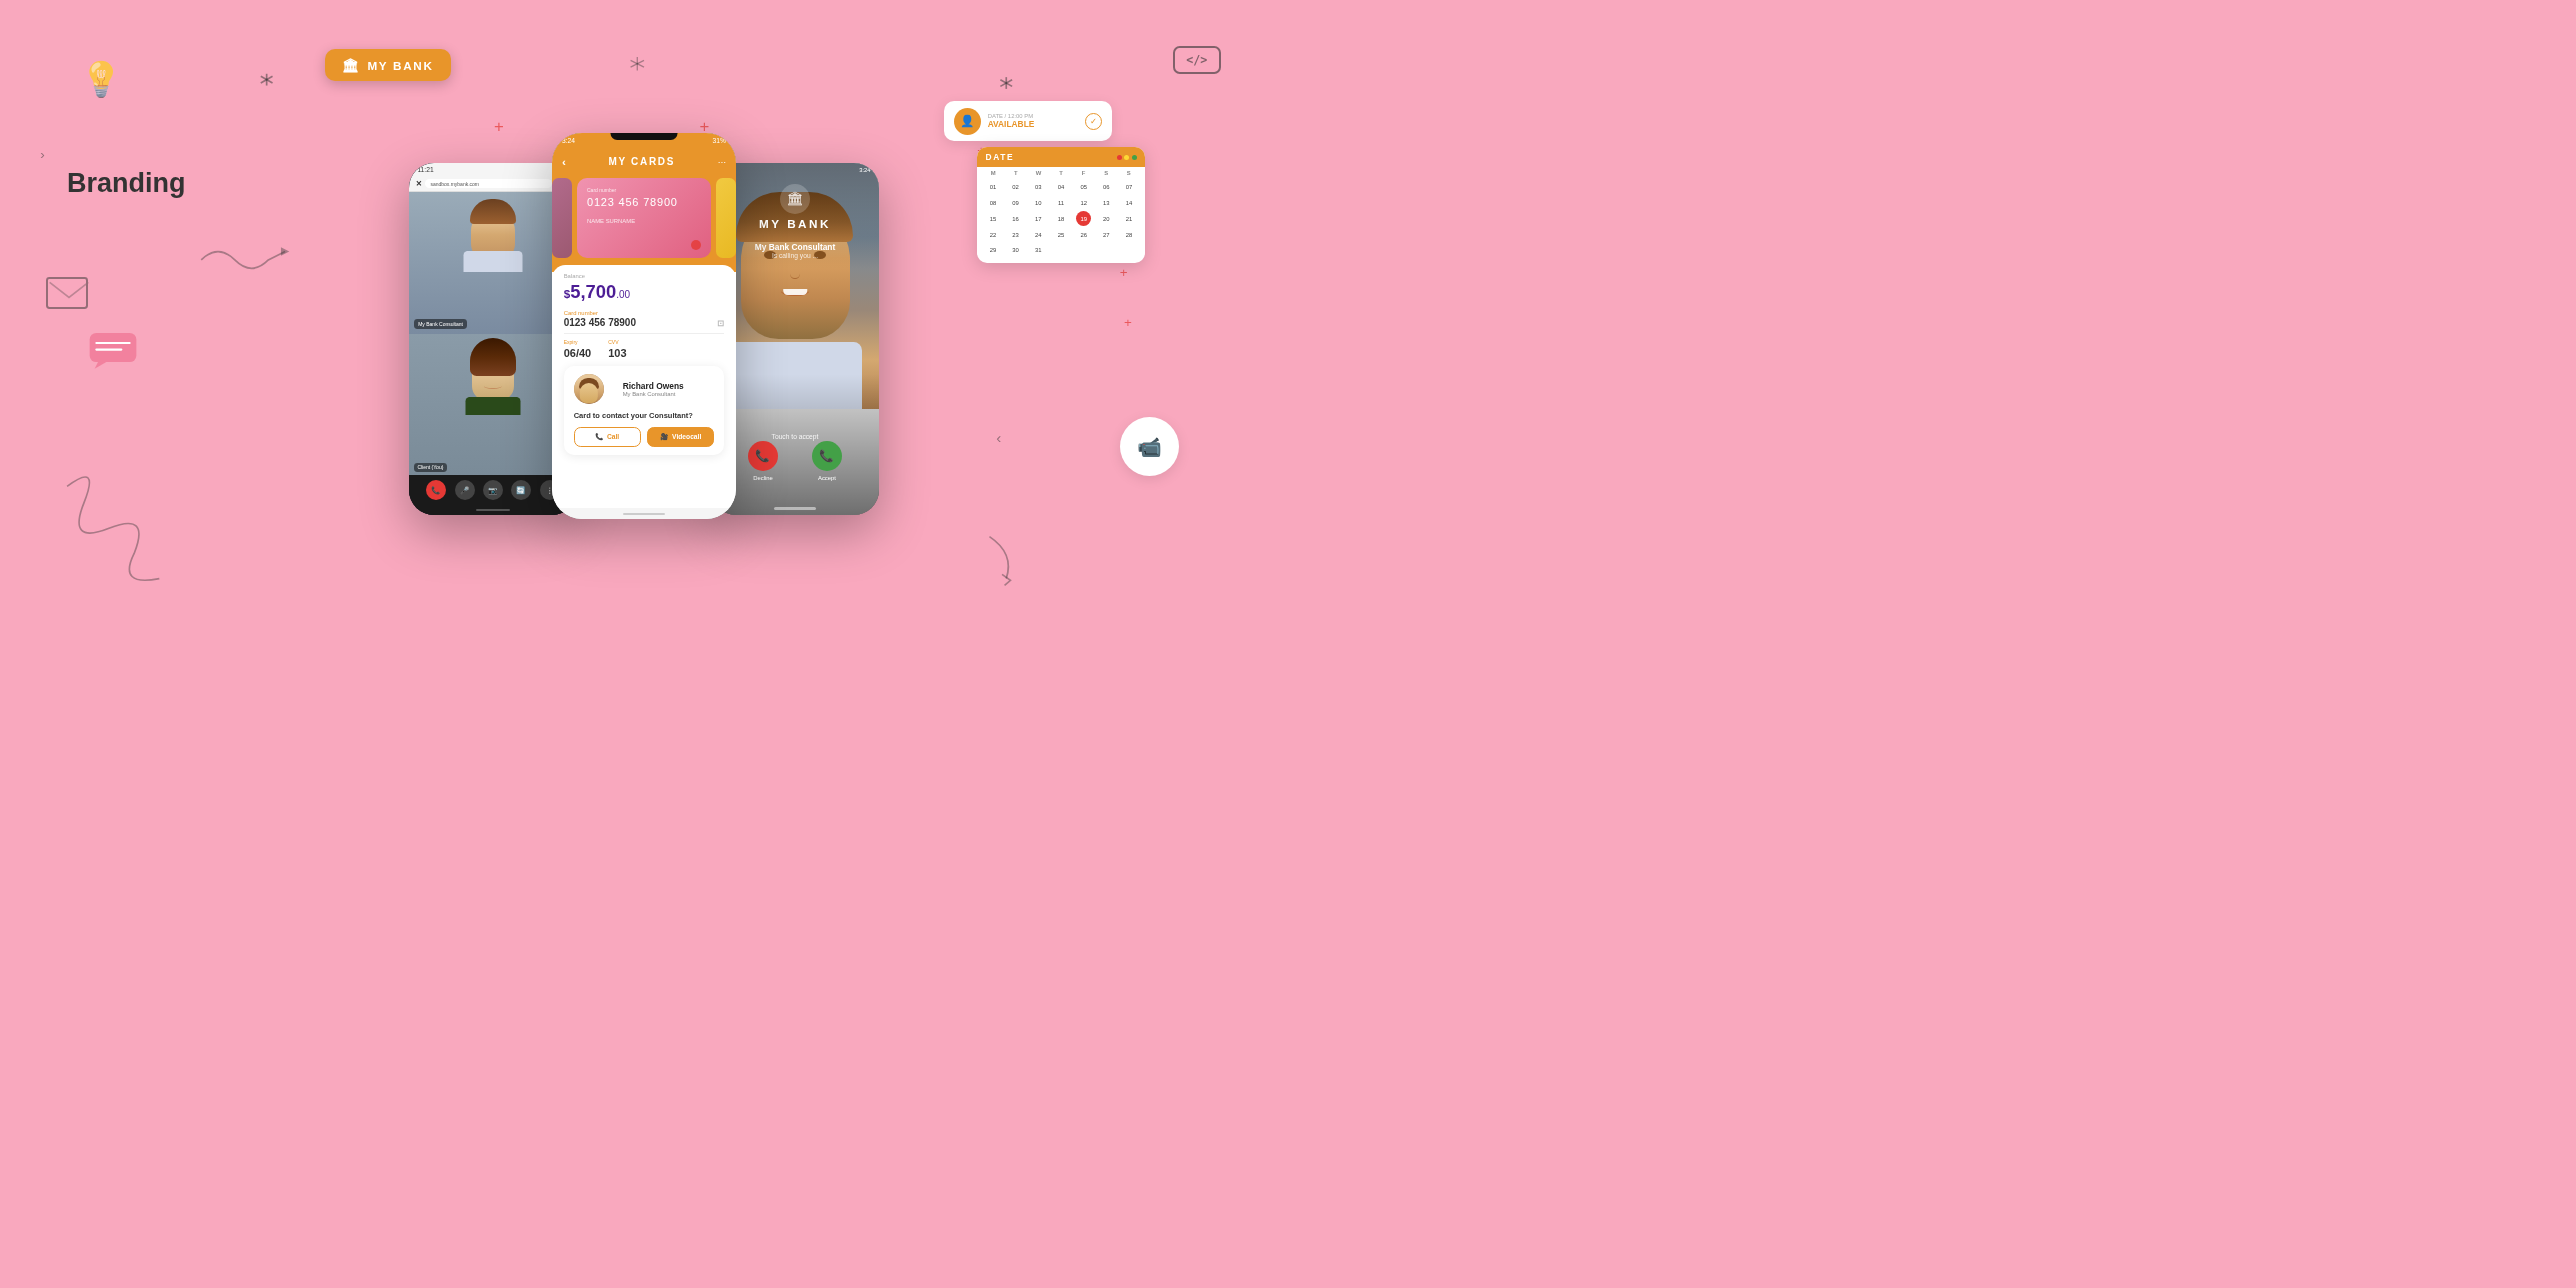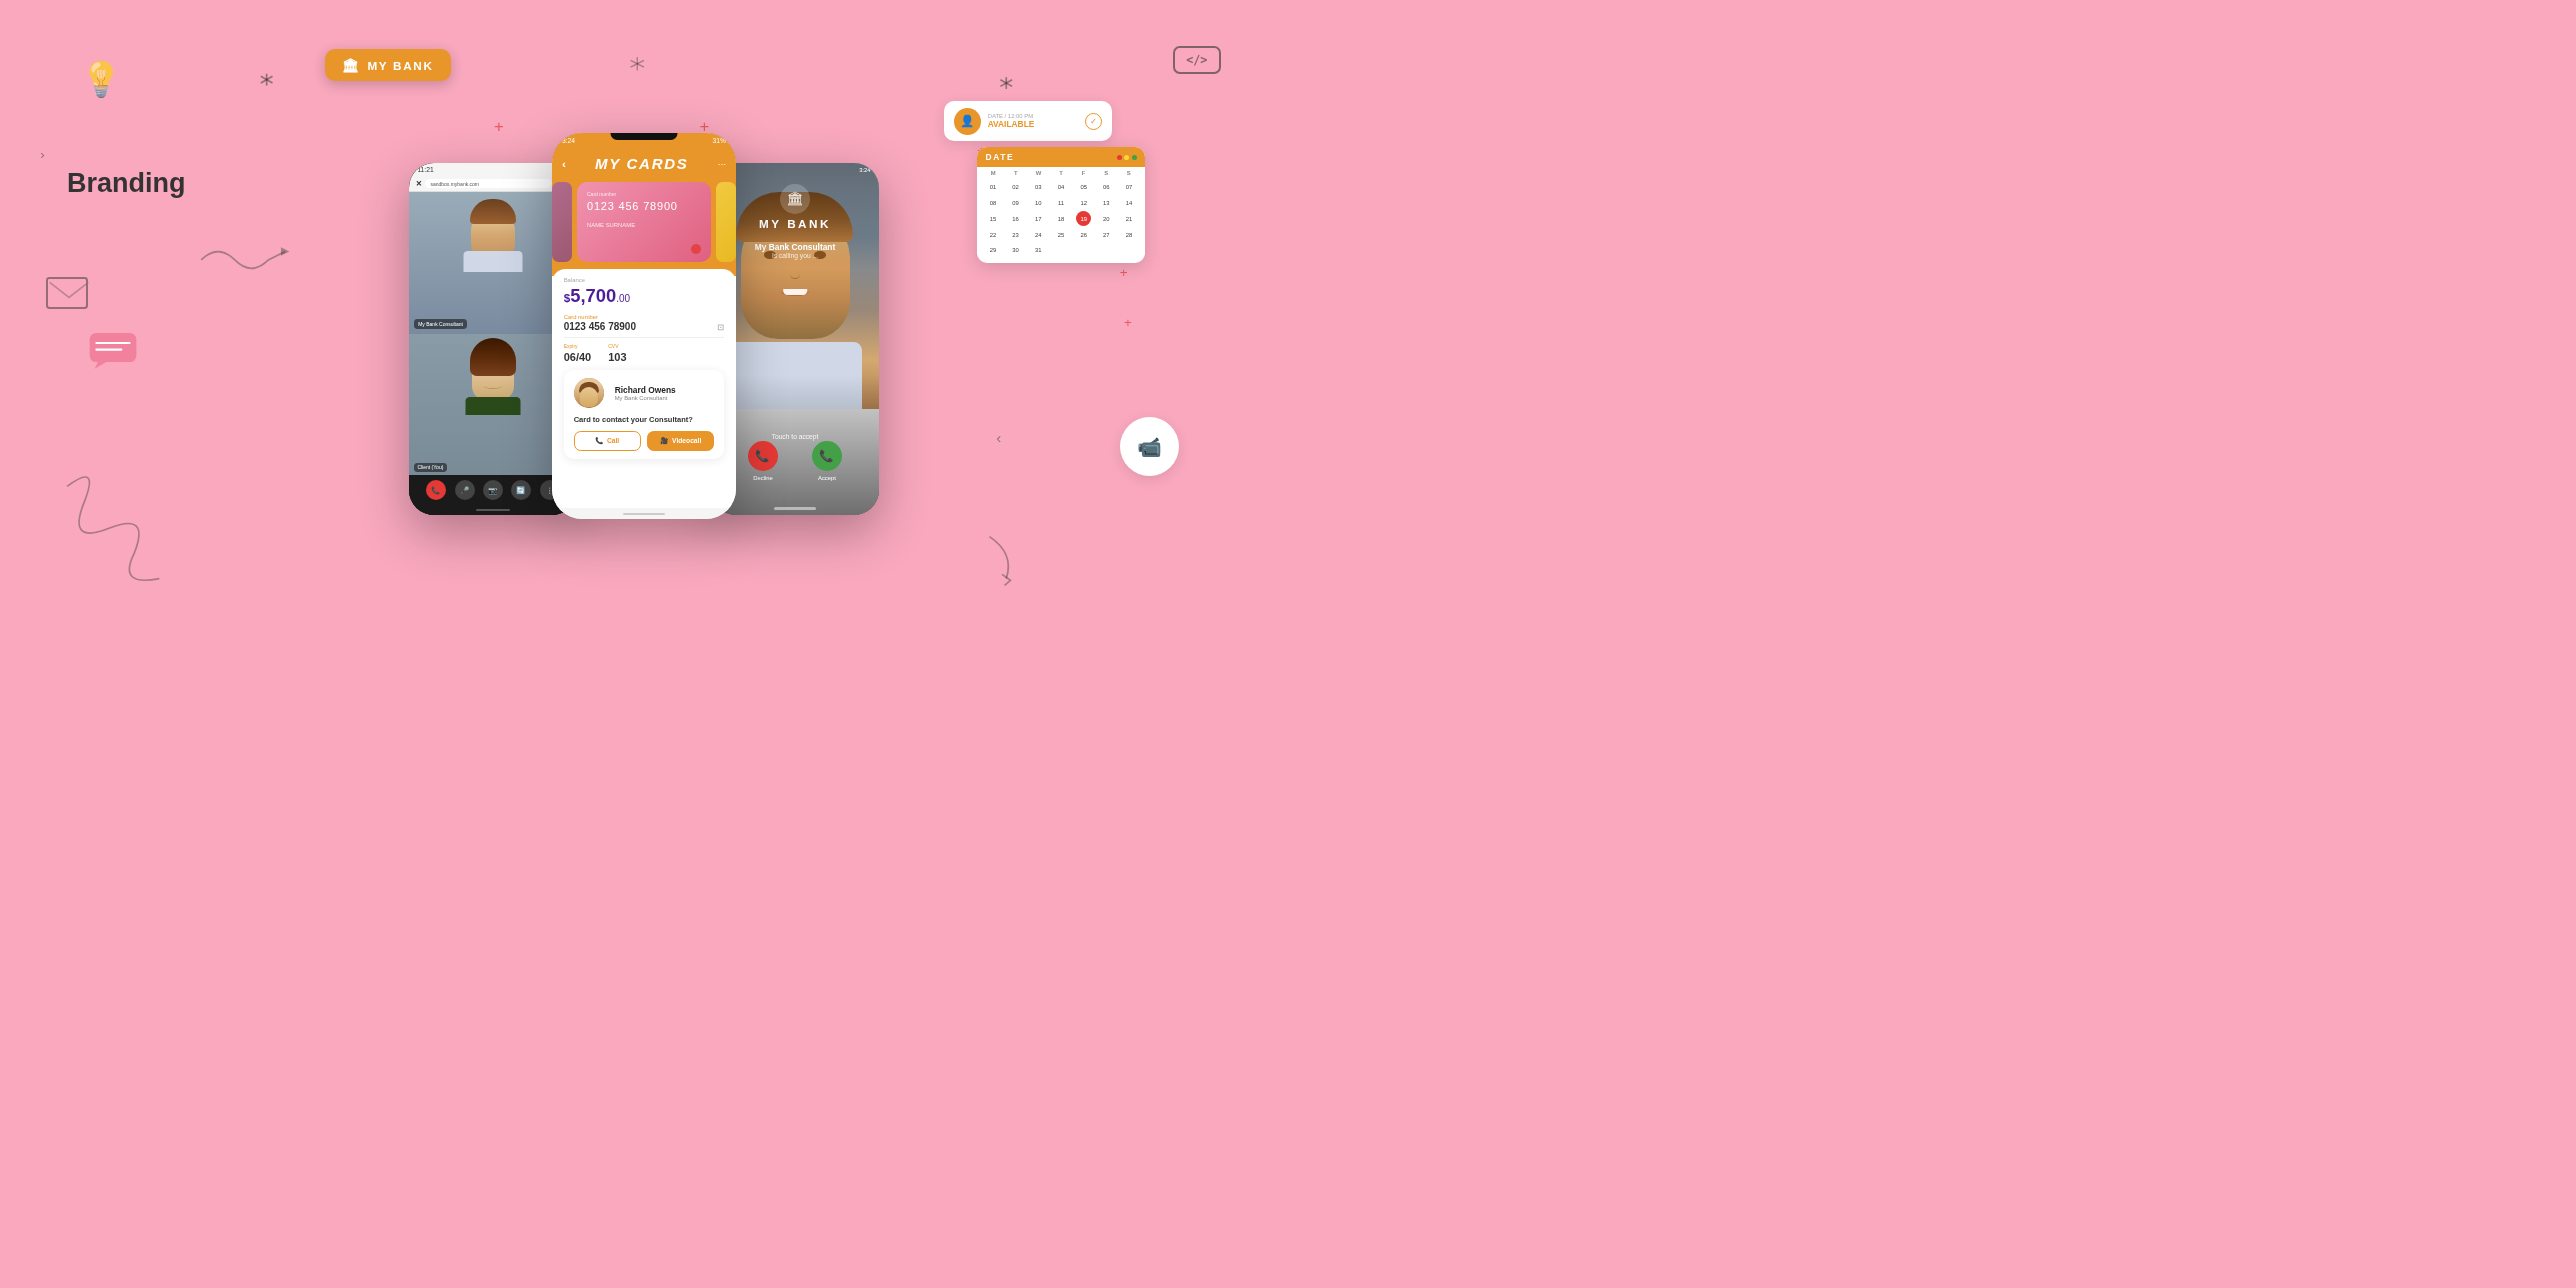--- a/index.html
+++ b/index.html
@@ -208,26 +208,25 @@
     }
 
     .cards-back-arrow {
       color: white;
       font-size: 11.7px;
       font-weight: bold;
     }
 
     .cards-title {
       color: white;
-      font-size: 15px;
+      font-size: 10px;
       font-weight: 700;
       letter-spacing: 1.7px;
       flex: 1;
       text-align: center;
-      font-style: italic;
     }
 
     .cards-dots {
       font-size: 8.4px;
       color: white;
     }
 
     
     .card-carousel {
       background: #e8952a;
@@ -366,21 +365,21 @@
       background: white;
       border-radius: 10px;
       padding: 8.4px 10px;
       box-shadow: 0 1.7px 10px rgba(0,0,0,0.08);
       margin-top: 5px;
     }
 
     .consultant-info {
       display: flex;
       align-items: center;
-      gap: 11px;
+      gap: 19px;
       margin-bottom: 6.7px;
     }
 
     .consultant-avatar {
       width: 30px;
       height: 30px;
       border-radius: 50%;
       background: linear-gradient(135deg, #c8a882 0%, #a07850 100%);
       flex-shrink: 0;
       overflow: hidden;

